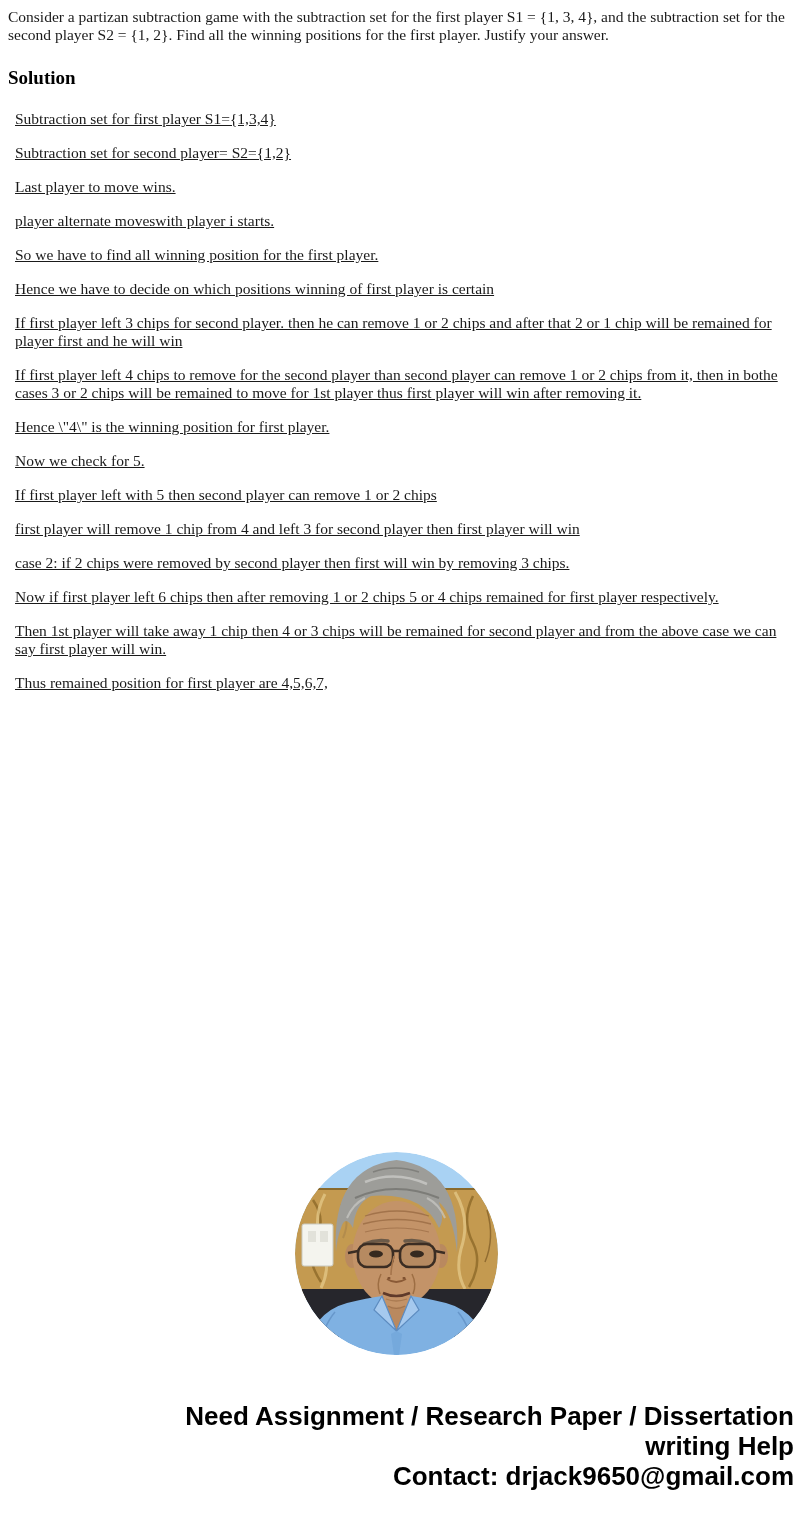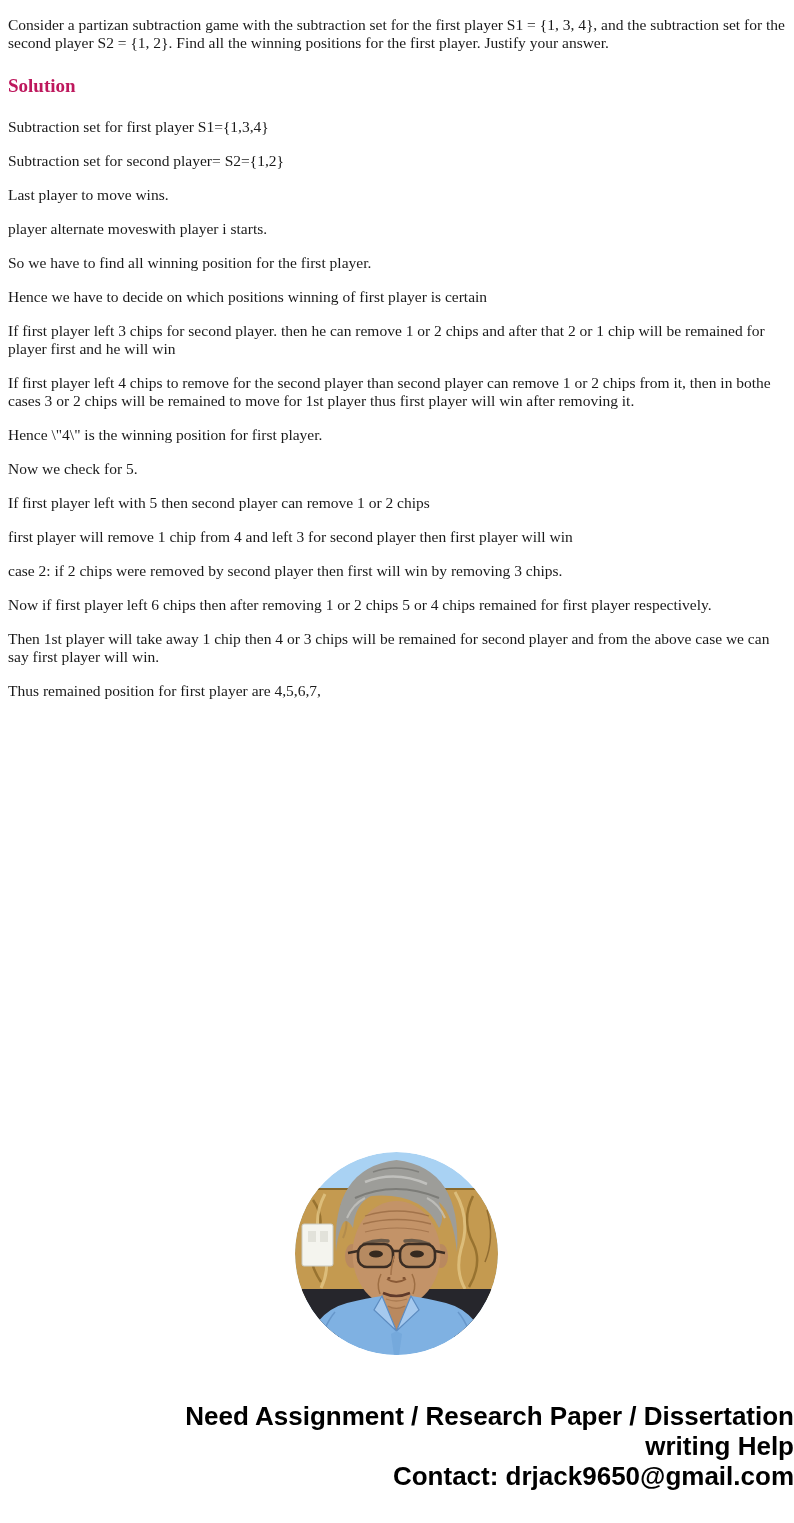--- a/index.html
+++ b/index.html
@@ -6,37 +6,38 @@
   html, body { margin: 0; padding: 0; background: #ffffff; }
   #page {
     position: relative;
     width: 794px;
     height: 1523px;
     background: #ffffff;
     font-family: "Liberation Serif", serif;
     color: #1a1a1a;
     overflow: hidden;
   }
-  .content { padding: 16px 9px 0 8px; }
+  .content { padding: 8px 9px 0 8px; }
   .question {
     font-size: 15.5px;
     line-height: 18px;
     margin: 0;
   }
   .solution-heading {
     font-size: 19px;
     line-height: 22px;
     font-weight: bold;
-    color: #be185d;
+    color: #000000;
     margin: 23px 0 21px 0;
   }
   .para {
     font-size: 15.5px;
     line-height: 18px;
-    margin: 0 0 16px 0;
+    margin: 0 0 16px 7px;
+    text-decoration: underline;
   }
   .photo {
     position: absolute;
     left: 295px;
     top: 1152px;
     width: 203px;
     height: 203px;
     border-radius: 50%;
     overflow: hidden;
   }

